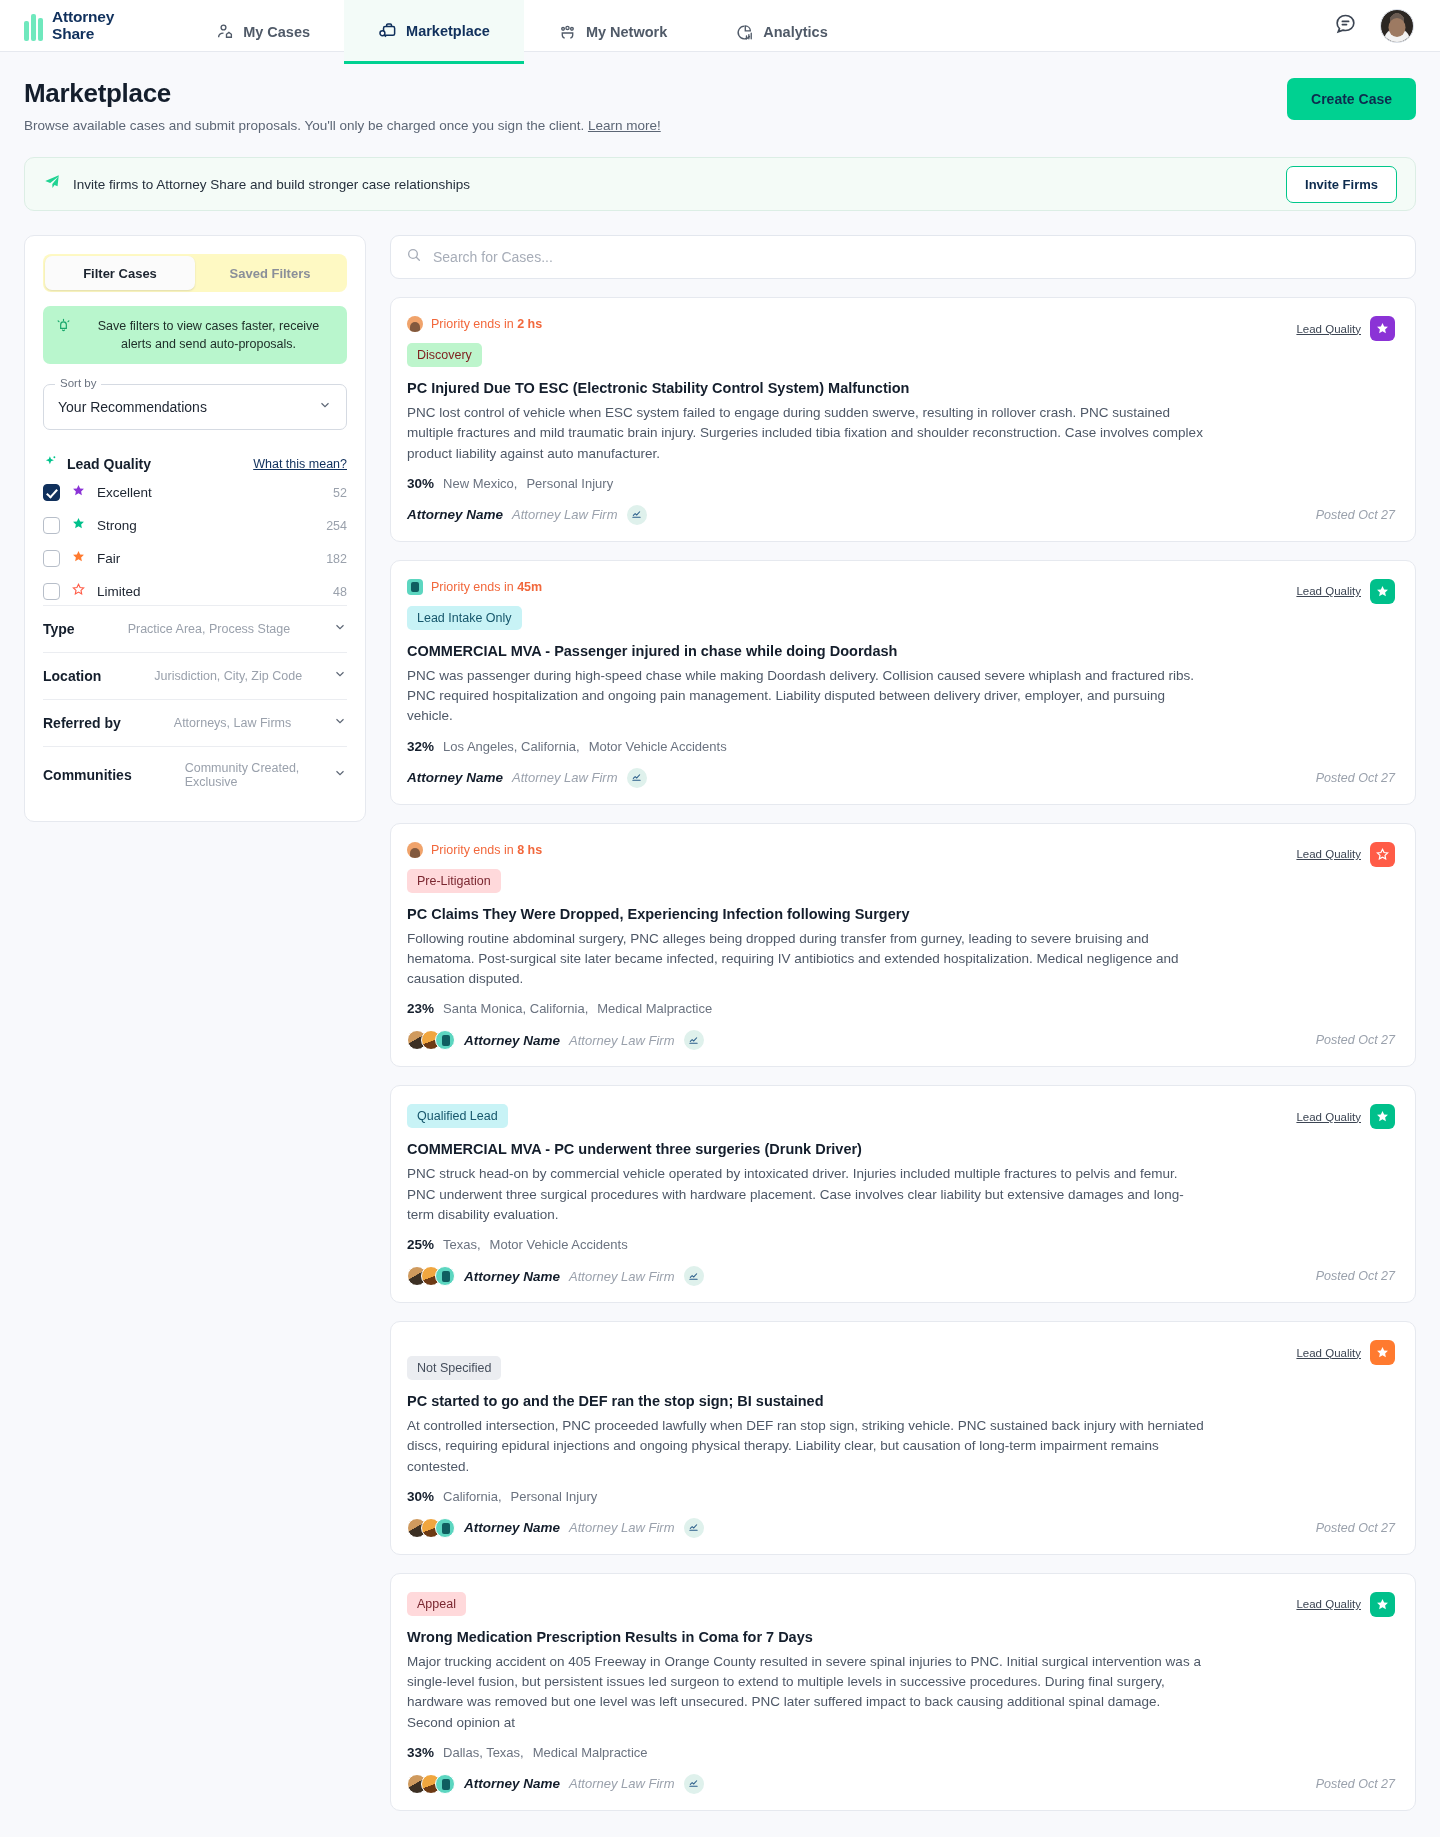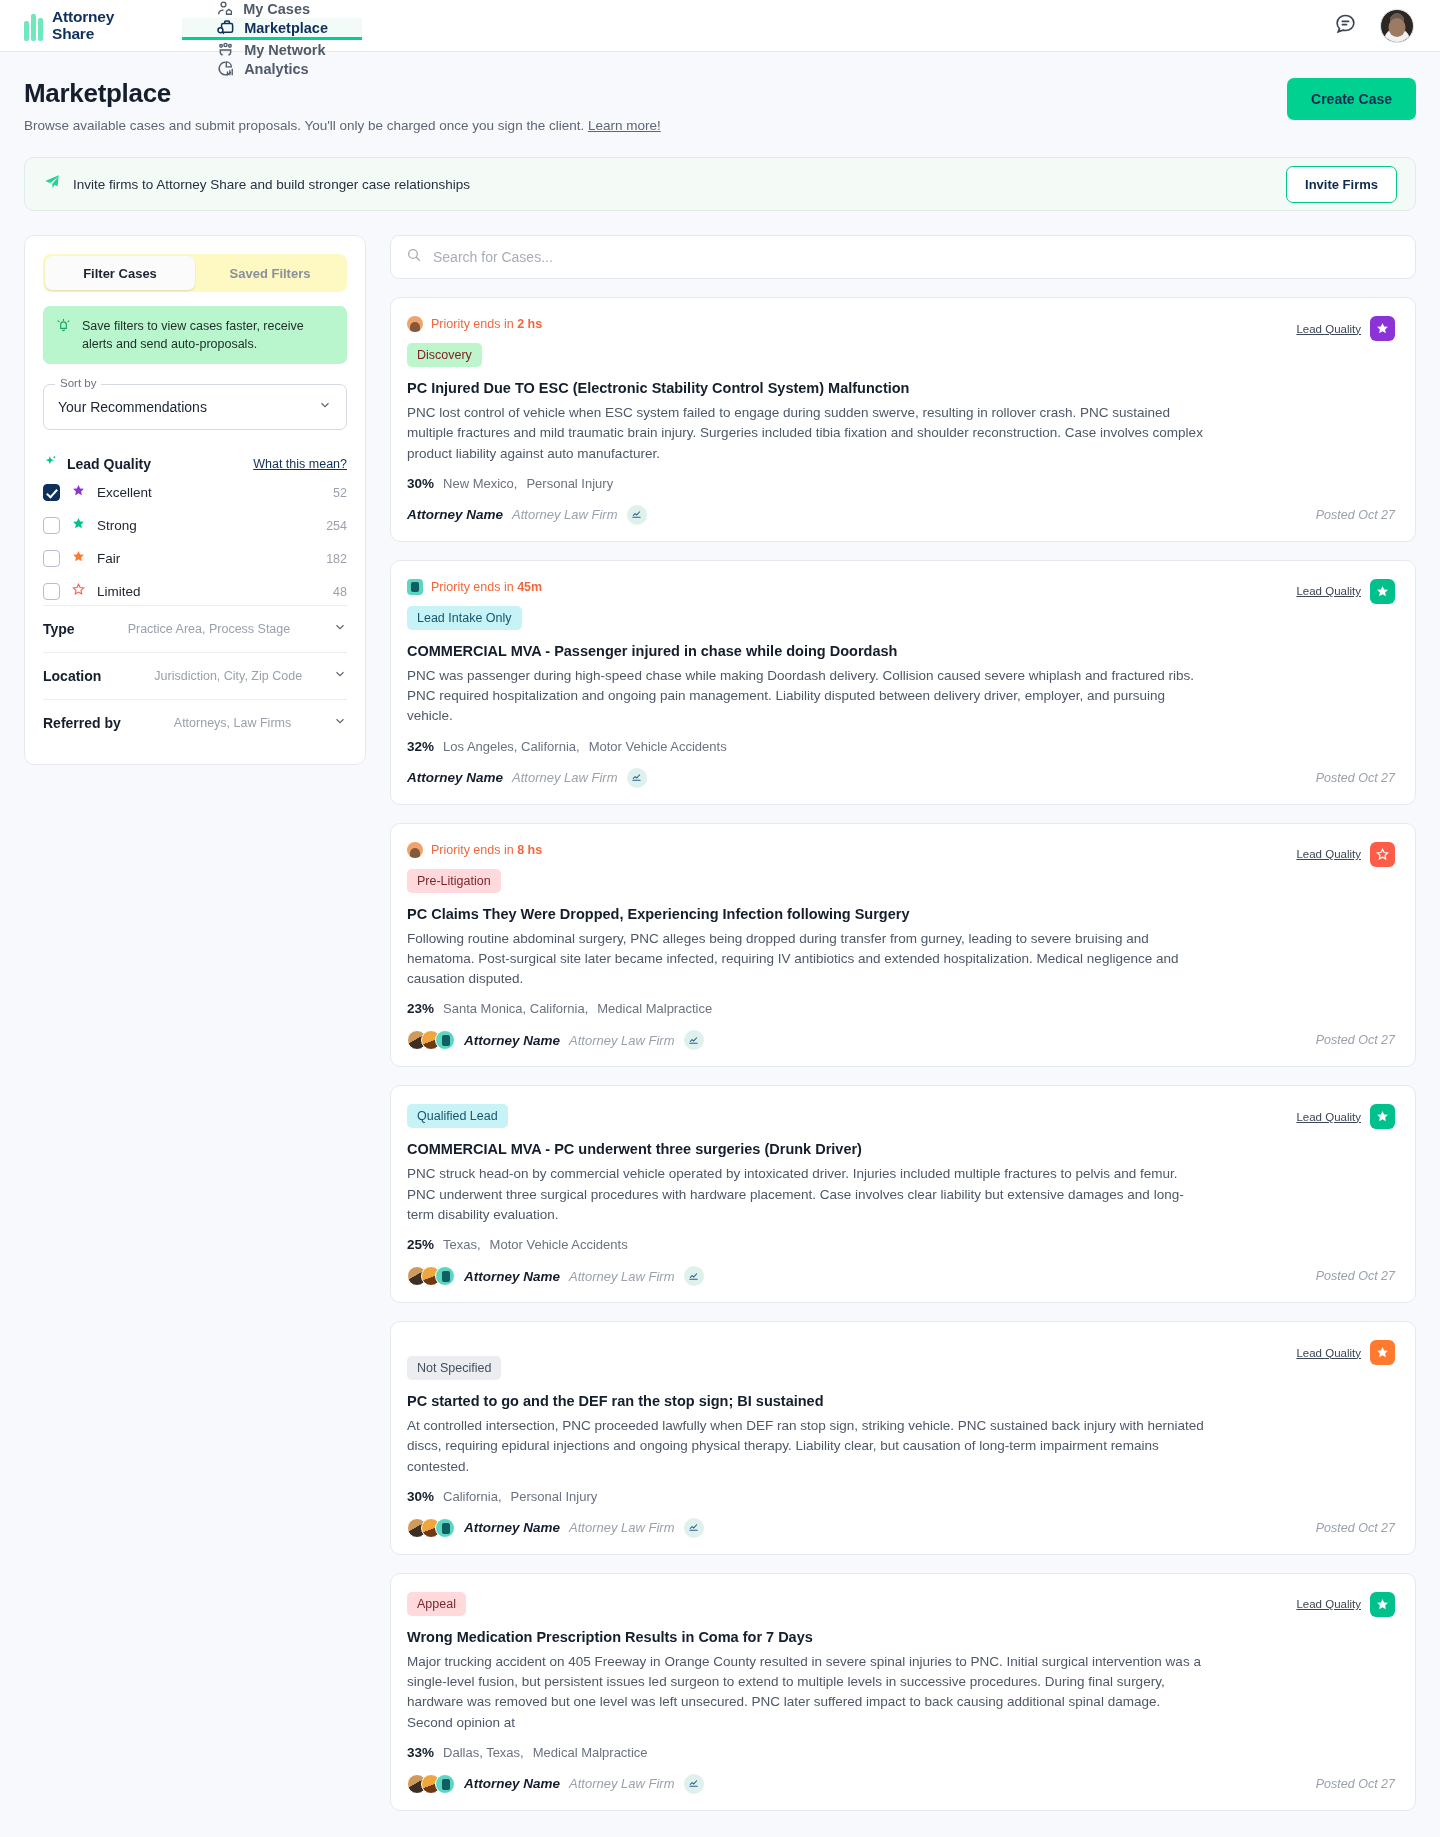--- a/index.html
+++ b/index.html
@@ -29,21 +29,21 @@
   .brand-mark i {
     display: block; width: 5px; background: #6fe8bd; border-radius: 2px;
   }
   .brand-mark i:nth-child(1) { height: 20px; }
   .brand-mark i:nth-child(2) { height: 27px; }
   .brand-mark i:nth-child(3) { height: 23px; }
   .brand-text {
     font-size: 15.5px; font-weight: bold; line-height: 1.05;
     color: #10305c; letter-spacing: -0.2px;
   }
-  .nav-tabs { display: flex; align-items: stretch; margin-left: 58px; flex-direction: column; }
+  .nav-tabs { display: flex; align-items: stretch; margin-left: 58px; }
   .nav-tab {
     display: flex; align-items: center; gap: 9px;
     padding: 0 34px; height: 64px; cursor: pointer;
     font-size: 14.5px; color: #505a68; font-weight: 600; position: relative;
   }
   .nav-tab.active {
     color: #10305c; background: #f3fbf8;
     border-bottom: 3px solid #00d191;
   }
   .nav-tab svg { display: block; }
@@ -103,21 +103,21 @@
   .segment {
     display: flex; background: #fef9c3; border-radius: 8px; padding: 2px; height: 38px;
   }
   .segment div {
     flex: 1; display: flex; align-items: center; justify-content: center;
     font-size: 13px; border-radius: 7px; cursor: pointer; color: #8a8f99; font-weight: 600;
   }
   .segment div.on { background: #fbfbfb; color: #1c2430; box-shadow: 0 1px 2px rgba(0,0,0,.12); }
   .tip {
     margin-top: 14px; background: #b9f6cd; border-radius: 7px;
-    padding: 11px 12px; display: flex; gap: 10px; align-items: flex-start;
+    padding: 11px 12px; display: flex; gap: 10px; align-items: flex-start; text-align: center;
   }
   .tip p { font-size: 12.5px; line-height: 1.45; color: #20302a; }
   .field {
     margin-top: 20px; position: relative; border: 1px solid #d5dae2;
     border-radius: 7px; height: 46px; display: flex; align-items: center;
     padding: 0 14px; cursor: pointer;
   }
   .field label {
     position: absolute; top: -8px; left: 11px; background: #fff;
     padding: 0 5px; font-size: 11.5px; color: #6b7380;
@@ -443,20 +443,29 @@
     </div>
     <div class="frow">
       <b>Referred by</b>
       <span class="hint">Attorneys, Law Firms</span>
       <span class="caret">
         <svg width="14" height="14" viewBox="0 0 24 24" fill="none" stroke="#5c6675" stroke-width="2">
             <path d="m6 9 6 6 6-6"></path>
           </svg>
       </span>
     </div>
+    <div class="frow">
+      <b>Communities</b>
+      <span class="hint">Community Created, Exclusive</span>
+      <span class="caret">
+        <svg width="14" height="14" viewBox="0 0 24 24" fill="none" stroke="#5c6675" stroke-width="2">
+            <path d="m6 9 6 6 6-6"></path>
+          </svg>
+      </span>
+    </div>
   </aside>
 
   <main class="main">
 
     <div class="search">
       <span>
         <svg width="16" height="16" viewBox="0 0 24 24" fill="none" stroke="#a7adb8" stroke-width="2">
             <circle cx="10.5" cy="10.5" r="6.5"></circle>
             <path d="m15.5 15.5 4.5 4.5" stroke-linecap="round"></path>
           </svg>

